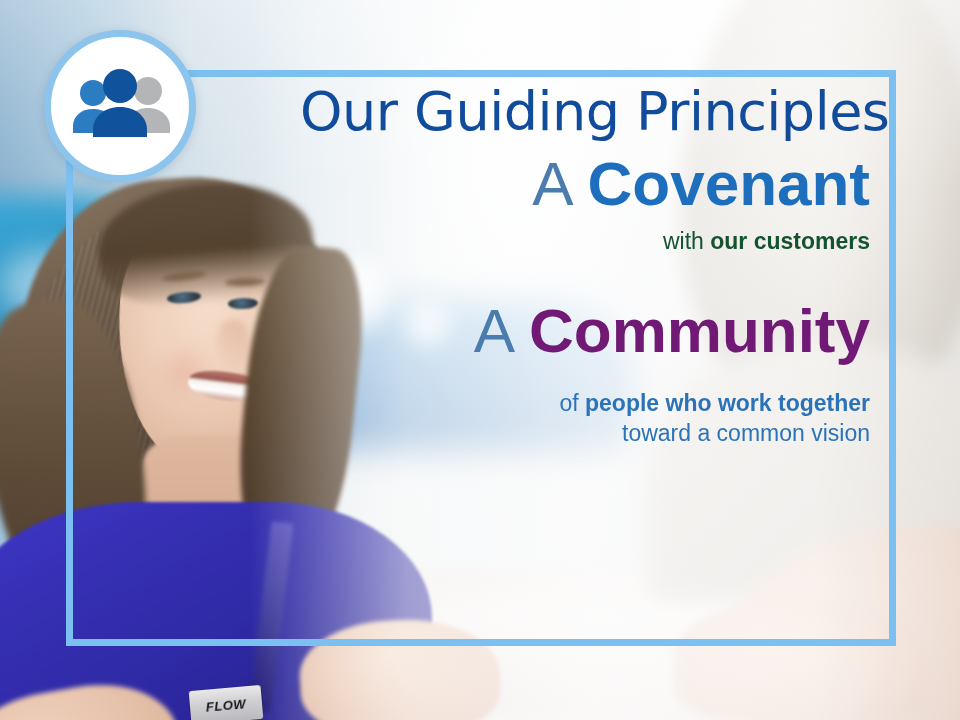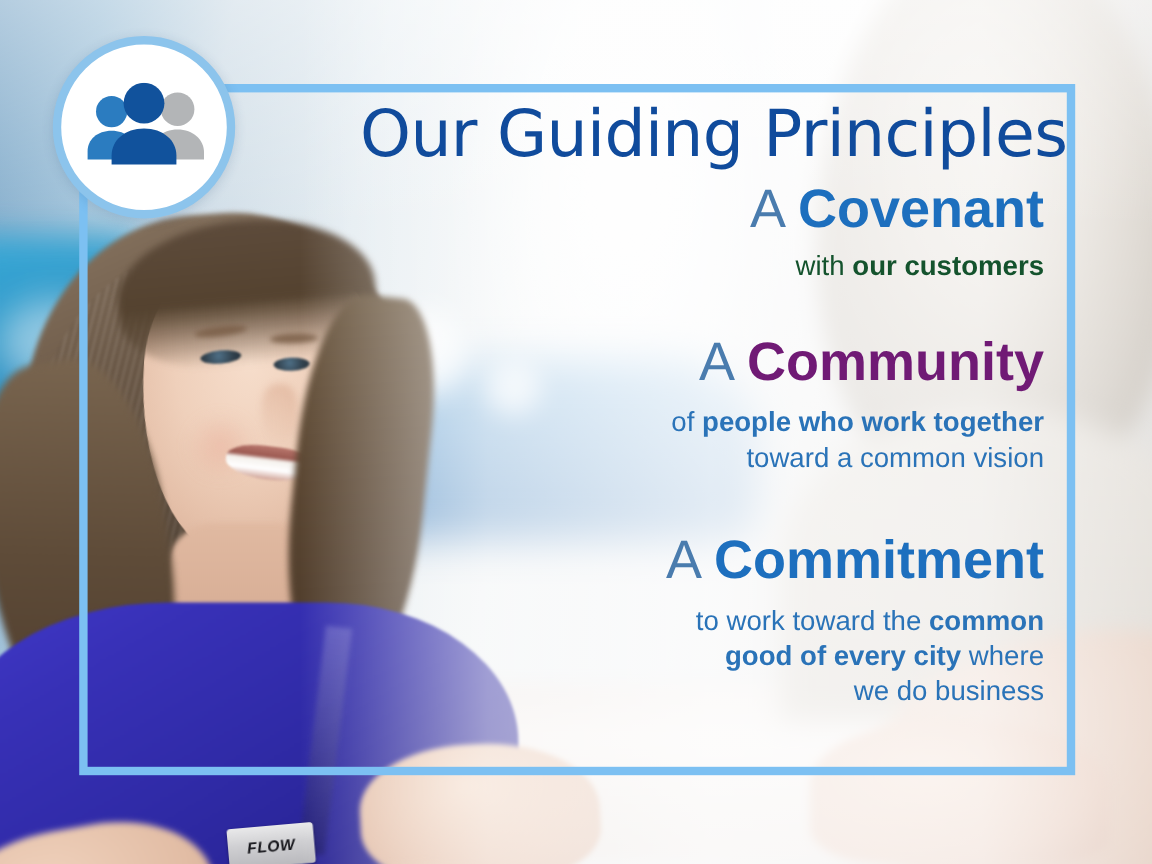--- a/index.html
+++ b/index.html
@@ -382,21 +382,21 @@
     letter-spacing: -.5px;
     color: #104b9c;
     white-space: nowrap;
   }
 
   .block { margin-top: 22px; }
   .block:first-of-type { margin-top: 14px; }
 
   .heading {
     margin: 0;
-    font-size: 45px;
+    font-size: 62px;
     line-height: 1.12;
     white-space: nowrap;
   }
   .heading .art {
     font-weight: 400;
     color: #4a7cae;
   }
   .heading .word {
     font-weight: 700;
     color: #1d6fbe;
@@ -407,21 +407,21 @@
     line-height: 1.28;
     color: #2a73b8;
     font-weight: 400;
   }
   .sub b { font-weight: 700; }
 
   #b1 { margin-top: 10px; }
   #b2 { margin-top: 40px; }
   #b3 { margin-top: 46px; }
   #b1 .sub { margin-top: 8px; }
-  #b2 .sub { margin-top: 10px; }
+  #b2 .sub { margin-top: 24px; }
   #b3 .sub { margin-top: 10px; }
 </style>
 </head>
 <body>
 
 <div class="canvas">
 
   <div class="photo">
     <div class="bg-base"></div>
     <div class="bg-window"></div>
@@ -499,22 +499,15 @@
     </div>
 
     <div class="block" id="b2">
       <div class="heading">
         <span class="art" style="color: rgb(74, 124, 174);">A</span>
         <span class="word" style="color: #701a75;">Community</span>
       </div>
       <div class="sub" style="color: rgb(42, 115, 184);"><span>of </span><b>people who work together</b><br><span>toward a common vision</span></div>
     </div>
 
-    <div class="block" id="b3">
-      <div class="heading">
-        <span class="art" style="color: rgb(74, 124, 174);">A</span>
-        <span class="word" style="color: rgb(29, 111, 190);">Commitment</span>
-      </div>
-      <div class="sub" style="color: rgb(42, 115, 184);"><span>to work toward the </span><b>common</b><br><b>good of every city</b><span> where</span><br><span>we do business</span></div>
-    </div>
   </div>
 
 </div>
 
 </body></html>

